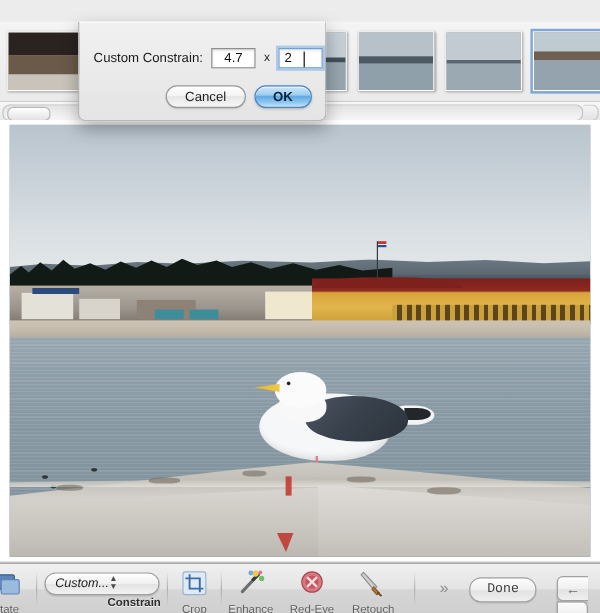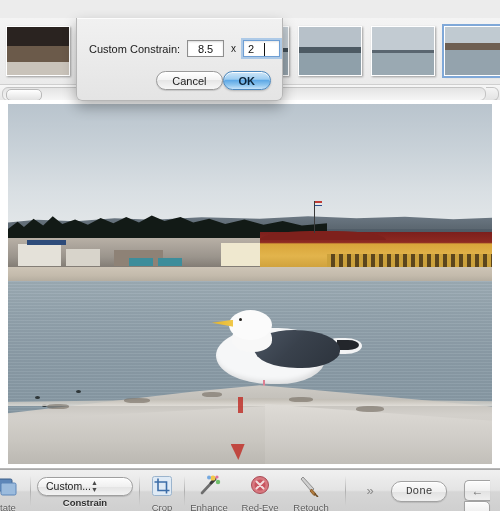--- a/index.html
+++ b/index.html
@@ -195,31 +195,32 @@
 
   
   .toolbar{
     position:absolute;left:0;top:469px;width:500px;height:42px;
     background:linear-gradient(to bottom,#f0f0f0 0%,#e4e4e4 48%,#d6d6d6 52%,#cfcfcf 100%);
     border-top:1px solid #a9a9a9;
   }
   .tb-item{position:absolute;text-align:center;}
   .tb-label{font-size:9.5px;color:#5c5c5c;display:block;margin-top:1px;
     text-shadow:0 1px 0 rgba(255,255,255,.7);}
-  .tb-label.strong{color:#2d2d2d;font-weight:bold;}
+  .tb-label.strong{color:#2d2d2d;font-weight:bold;text-align:right;}
   .tb-sep{position:absolute;top:6px;width:1px;height:30px;
     background:linear-gradient(to bottom,rgba(0,0,0,0),#b0b0b0,rgba(0,0,0,0));}
 
   .popup{
     display:inline-flex;align-items:center;justify-content:flex-start;
     width:96px;height:19px;padding:0 4px 0 8px;box-sizing:border-box;
     background:linear-gradient(to bottom,#fdfdfd 0%,#f0f0f0 50%,#e3e3e3 51%,#f2f2f2 100%);
     border:1px solid #9f9f9f;border-radius:10px;
     font-size:10.5px;color:#1d1d1d;
     box-shadow:0 1px 1px rgba(0,0,0,.14), inset 0 1px 0 #fff;
+    font-style:italic;
   }
   .popup .arrows{font-size:7px;line-height:7px;color:#4a4a4a;display:flex;flex-direction:column;}
 
   .pushbtn{
     display:inline-flex;align-items:center;justify-content:center;
     height:21px;padding:0 14px;box-sizing:border-box;
     background:linear-gradient(to bottom,#fcfcfc 0%,#f0f0f0 50%,#e2e2e2 51%,#efefef 100%);
     border:1px solid #a2a2a2;border-radius:10px;
     font-size:11px;color:#3d3d3d;
     box-shadow:0 1px 1px rgba(0,0,0,.12), inset 0 1px 0 #fff;
@@ -232,21 +233,21 @@
     border:1px solid #a2a2a2;
     font-size:12px;color:#6f6f6f;
     box-shadow:0 1px 1px rgba(0,0,0,.12), inset 0 1px 0 #fff;
   }
   .arrowbtn.l{border-radius:5px 0 0 5px;border-right:none;}
   .arrowbtn.r{border-radius:0 5px 5px 0;}
   .chev{font-size:13px;color:#8a8a8a;}
 
   
   .sheet{
-    position:absolute;left:76px;top:18px;width:205px;height:82px;
+    position:absolute;left:65px;top:18px;width:205px;height:82px;
     background:linear-gradient(to bottom,#f1f1f1 0%,#eaeaea 55%,#e4e4e4 100%);
     border:1px solid #b6b6b6;border-top:none;
     border-radius:0 0 6px 6px;
     box-shadow:0 6px 14px rgba(0,0,0,.30), 0 1px 0 rgba(255,255,255,.8) inset;
     z-index:40;
   }
   .sheet-row{position:absolute;left:12px;top:22px;display:flex;align-items:center;gap:7px;}
   .sheet-lbl{font-size:11px;color:#1a1a1a;}
   .nfield{
     width:37px;height:17px;box-sizing:border-box;
@@ -255,21 +256,21 @@
     display:flex;align-items:center;justify-content:center;
     box-shadow:inset 0 1px 2px rgba(0,0,0,.15);
   }
   .nfield.focus{
     border:1px solid #6f9fd4;
     box-shadow:0 0 0 2px rgba(122,173,226,.55), inset 0 1px 2px rgba(0,0,0,.10);
     justify-content:flex-start;padding-left:4px;position:relative;
   }
   .caret{position:absolute;right:14px;top:2px;width:1px;height:13px;background:#111;}
   .times{font-size:10px;color:#222;}
-  .sheet-btns{position:absolute;right:11px;bottom:10px;display:flex;align-items:center;}
+  .sheet-btns{position:absolute;right:11px;bottom:10px;display:flex;gap:7px;align-items:center;}
   .aqua{
     height:19px;padding:0 15px;box-sizing:border-box;border-radius:10px;
     display:inline-flex;align-items:center;justify-content:center;
     font-size:11px;
   }
   .aqua.plain{
     background:linear-gradient(to bottom,#ffffff 0%,#f3f3f3 46%,#e6e6e6 50%,#f7f7f7 100%);
     border:1px solid #9a9a9a;color:#1c1c1c;
     box-shadow:0 1px 1px rgba(0,0,0,.14), inset 0 1px 0 #fff;
   }
@@ -475,21 +476,21 @@
     </div>
 
     <div class="tb-item" style="left:454px;top:10px;">
       <span class="arrowbtn l">←</span><span class="arrowbtn r">→</span>
     </div>
   </div>
 
   <div class="sheet">
     <div class="sheet-row">
       <span class="sheet-lbl">Custom Constrain:</span>
-      <span class="nfield">8.5</span>
+      <span class="nfield">4.7</span>
       <span class="times">x</span>
       <span class="nfield focus">
         <span>2</span>
         <span class="caret"></span>
       </span>
     </div>
     <div class="sheet-btns">
       <span class="aqua plain">Cancel</span>
       <span class="aqua default">OK</span>
     </div>

